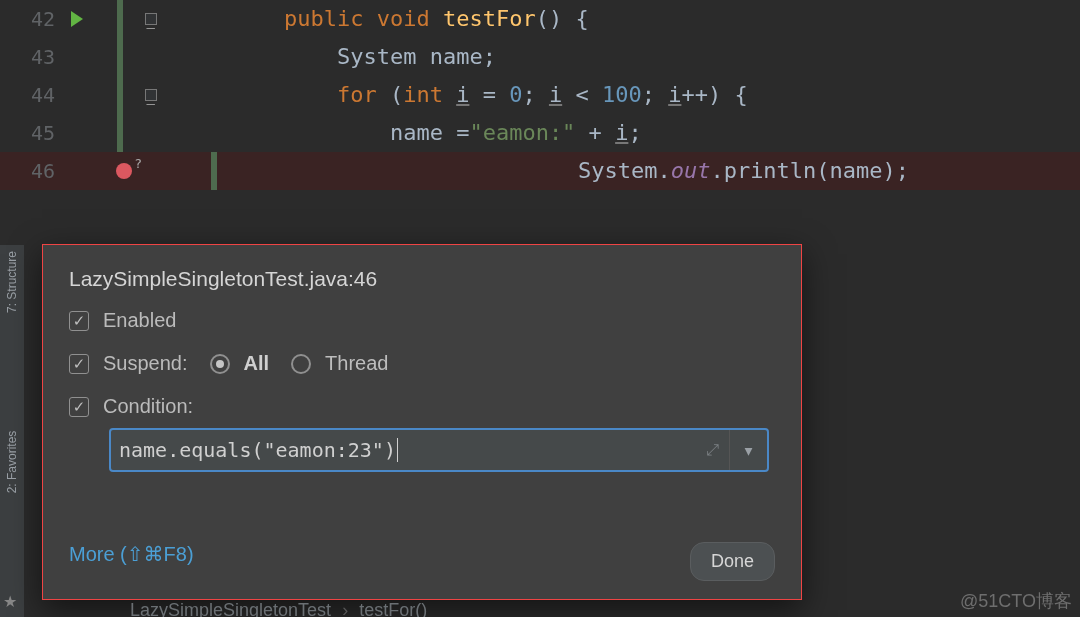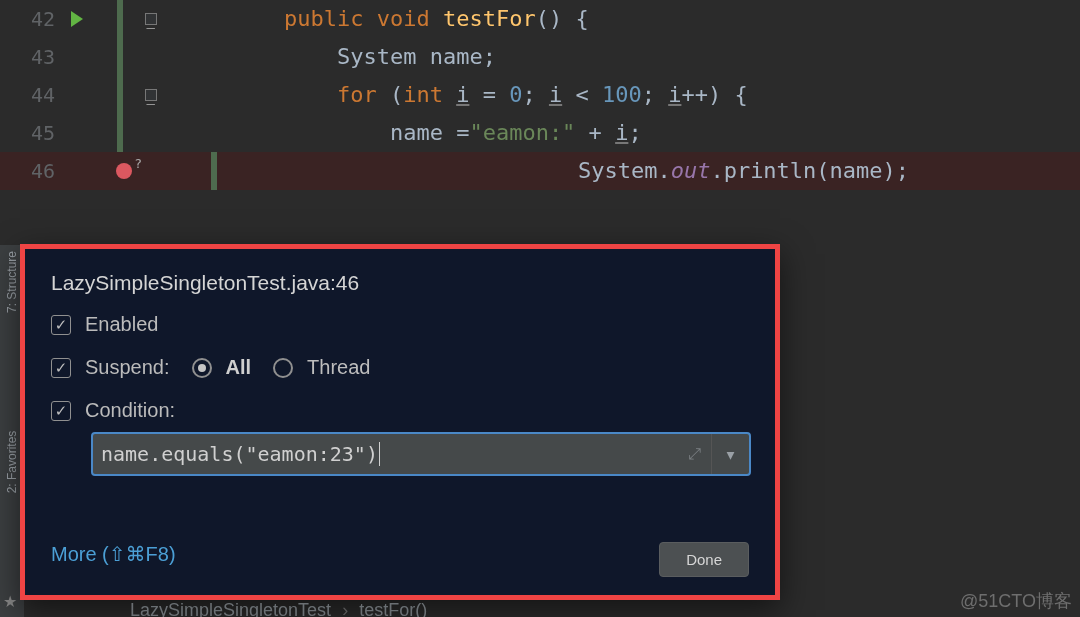--- a/index.html
+++ b/index.html
@@ -66,22 +66,22 @@
     display:flex; flex-direction:column; align-items:center; gap:18px;
     padding-top:30px; color:#9aa0a6; font-size:12px;
   }
   .tool-strip > div { transform: rotate(-90deg); white-space:nowrap; }
   .star {
     position:absolute; left:3px; bottom:6px; color:#888; font-size:16px;
   }
 
   
   .popup {
-    position:absolute; left:20px; top:244px; width:760px; height:356px;
-    background:#0f172a; border:5px solid #ef4444;
+    position:absolute; left:42px; top:244px; width:760px; height:356px;
+    background:#404040; border:1px solid #ef4444;
     box-shadow: 0 10px 30px rgba(0,0,0,.55);
     padding: 22px 26px 20px 26px;
     color:#bbbbbb; font-size:20px;
   }
   .popup .title { color:#d5d5d5; margin-bottom:18px; font-size:21px;}
   .row { display:flex; align-items:center; gap:14px; margin-bottom:20px;}
   .chk {
     width:20px;height:20px;border:1.5px solid #909090;border-radius:3px;
     display:inline-flex;align-items:center;justify-content:center;
     color:#bfbfbf;font-size:15px;
@@ -112,21 +112,21 @@
     border-left:1px solid #555; display:flex;align-items:center;justify-content:center;
     color:#9aa0a6;
   }
   .footer {
     position:absolute; left:26px; right:26px; bottom:18px;
     display:flex; justify-content:space-between; 
   }
   .more-link { color:#4b9fd5; font-size:20px;}
   .done-btn {
     background:#4c5052; color:#d6d6d6; border:1px solid #5a5d5f;
-    border-radius:4px; padding:8px 26px; font-size:15px;
+    border-radius:14px; padding:8px 20px; font-size:18px;
   }
 
   .breadcrumb {
     position:absolute; left:130px; top:600px; color:#6a6f73;
     font-size:18px; font-family: inherit;
   }
   .breadcrumb .sep { color:#555; margin:0 6px;}
   .watermark {
     position:absolute; right:8px; bottom:4px; color:#6e6e6e; font-size:18px;
   }

